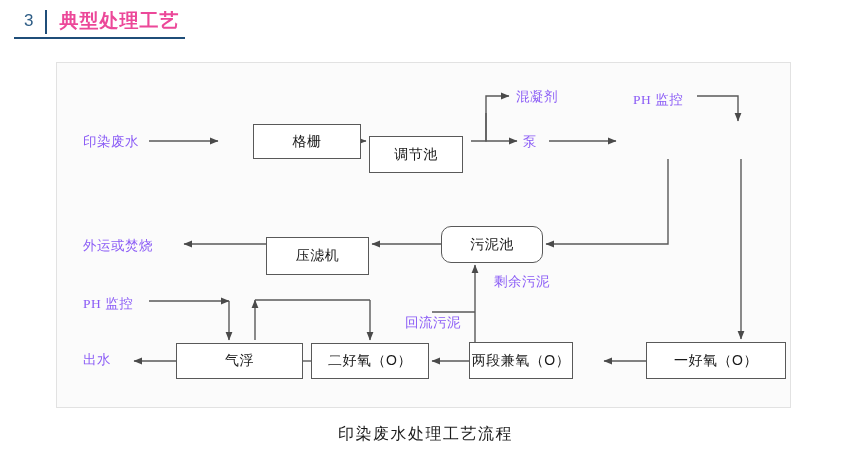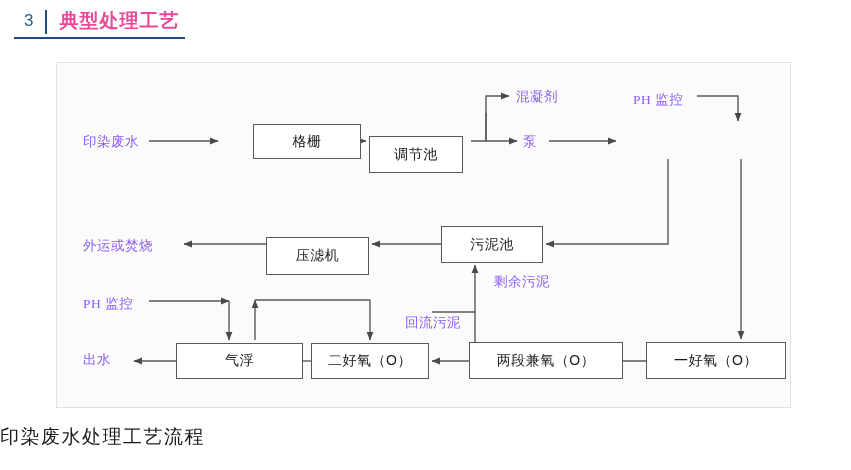--- a/index.html
+++ b/index.html
@@ -94,22 +94,22 @@
   .label.mono {
     font-family: "Liberation Serif", "DejaVu Serif", serif;
   }
 
   
   #caption {
     position: absolute;
     left: 0;
     top: 424px;
     width: 851px;
-    text-align: left;
-    font-size: 19px;
+    text-align: center;
+    font-size: 16px;
     color: #1a1a1a;
     letter-spacing: 1.5px;
   }
 </style>
 </head>
 <body>
 
 <div id="header">
   <div id="header-inner">
     <span id="header-number">3</span>
@@ -170,24 +170,24 @@
       <path d="M198,237 L313,237"></path>
 
       <path d="M412,298 L418,298 L418,249"></path>
       <path d="M375,249 L418,249"></path>
     </g>
   </svg>
 
   <div class="node" style="left: 164px; top: 61px; width: 108px; height: 35px; margin-left: 32px;">格栅</div>
   <div class="node" style="left: 312px; top: 73px; width: 94px; height: 37px;">调节池</div>
   <div class="node" style="left: 209px; top: 174px; width: 103px; height: 38px;">压滤机</div>
-  <div class="node" style="left: 384px; top: 163px; width: 102px; height: 37px;">污泥池</div>
+  <div class="node" style="left: 384px; top: 163px; width: 102px; height: 37px; border-radius: 10px;">污泥池</div>
   <div class="node" style="left: 119px; top: 280px; width: 127px; height: 36px;">气浮</div>
   <div class="node" style="left: 254px; top: 280px; width: 118px; height: 36px;">二好氧（O）</div>
-  <div class="node" style="left: 412px; top: 279px; width: 154px; height: 37px;">两段兼氧（O）</div>
+  <div class="node" style="left: 412px; top: 279px; width: 104px; height: 37px;">两段兼氧（O）</div>
   <div class="node" style="left: 589px; top: 279px; width: 140px; height: 37px;">一好氧（O）</div>
 
   <div class="label" style="left: 26px; top: 70px;">印染废水</div>
   <div class="label" style="left: 459px; top: 25px;">混凝剂</div>
   <div class="label" style="left: 466px; top: 70px;">泵</div>
   <div class="label mono" style="left: 576px; top: 28px;">PH 监控</div>
   <div class="label" style="left: 26px; top: 174px;">外运或焚烧</div>
   <div class="label" style="left: 437px; top: 210px;">剩余污泥</div>
   <div class="label mono" style="left: 26px; top: 232px;">PH 监控</div>
   <div class="label" style="left: 320px; top: 251px; margin-left: 28px;">回流污泥</div>

